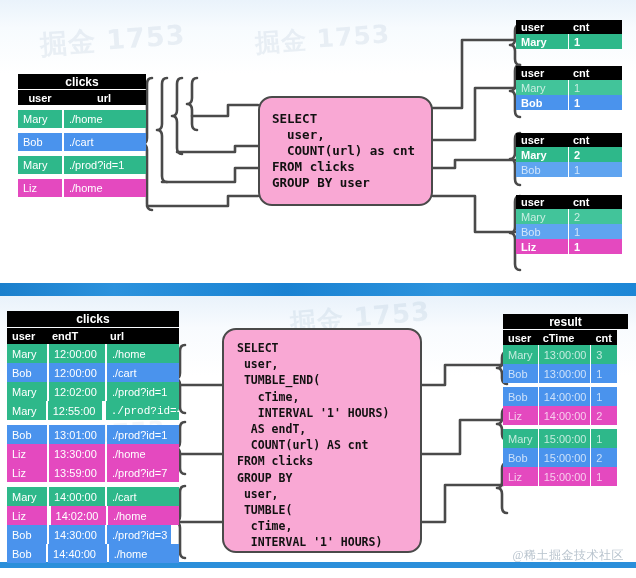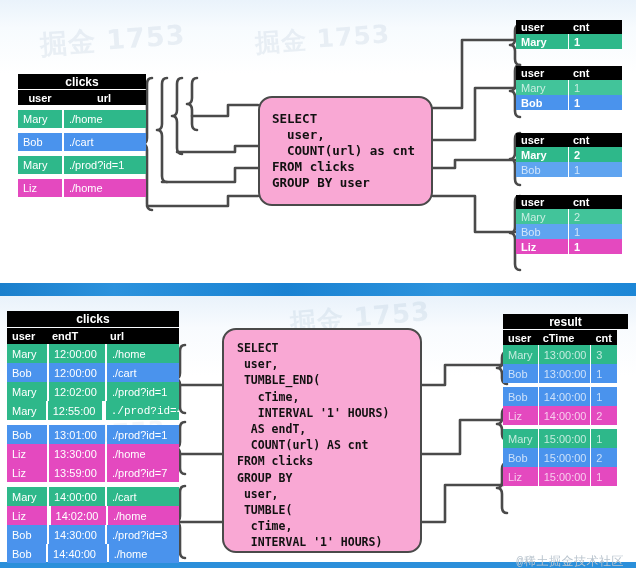--- a/index.html
+++ b/index.html
@@ -25,22 +25,22 @@
 
   
   .wm{position:absolute;color:rgba(140,165,190,.16);font-weight:700;
       font-family:"DejaVu Sans", sans-serif;letter-spacing:1px;
       user-select:none;pointer-events:none;white-space:nowrap;}
   .wm1{left:40px;top:22px;font-size:27px;transform:rotate(-4deg);}
   .wm2{left:255px;top:22px;font-size:25px;transform:rotate(-4deg);}
   .wm3{left:290px;top:300px;font-size:26px;transform:rotate(-5deg);color:rgba(150,175,200,.18);}
   .wm4{left:95px;top:418px;font-size:24px;transform:rotate(-4deg);color:rgba(160,175,195,.13);}
   .wm5{left:330px;top:430px;font-size:23px;transform:rotate(-4deg);color:rgba(160,175,195,.13);}
-  .wm-credit{position:absolute;right:12px;bottom:8px;font-size:12px;
-      color:#b9c4ce;font-family:Liberation Mono, monospace;letter-spacing:.5px;}
+  .wm-credit{position:absolute;right:12px;bottom:14px;font-size:12px;
+      color:#b9c4ce;font-family:Liberation Serif, serif;letter-spacing:.5px;}
 
   
   .tbl{position:absolute;border-collapse:separate;border-spacing:0;}
   .row{display:flex;}
   .cell{font-size:11px;color:#ffffff;display:flex;align-items:center;
         padding-left:5px;box-sizing:border-box;overflow:hidden;white-space:nowrap;}
   .cell.hdr{background:#000;font-weight:700;}
   .cap{background:#000;color:#fff;font-weight:700;font-size:12px;
        display:flex;align-items:center;justify-content:center;}
   .g{background:#2eb88a;}   
@@ -265,21 +265,21 @@
         <div class="cell g" style="width: 72px; height: 19px; margin-left: 2px;">./cart</div>
       </div>
       <div class="row">
         <div class="cell p" style="width: 40px; height: 19px;">Liz</div>
         <div class="cell p" style="width: 56px; height: 19px; margin-left: 4px;">14:02:00</div>
         <div class="cell p" style="width: 72px; height: 19px; margin-left: 2px;">./home</div>
       </div>
       <div class="row">
         <div class="cell b" style="width: 40px; height: 19px;">Bob</div>
         <div class="cell b" style="width: 56px; height: 19px; margin-left: 2px;">14:30:00</div>
-        <div class="cell b" style="width: 72px; height: 19px; margin-left: 2px;">./prod?id=3</div>
+        <div class="cell b" style="width: 64px; height: 19px; margin-left: 2px;">./prod?id=3</div>
       </div>
       <div class="row">
         <div class="cell b" style="width: 40px; height: 19px;">Bob</div>
         <div class="cell b" style="width: 60px; height: 19px; margin-left: 2px;">14:40:00</div>
         <div class="cell b" style="width: 72px; height: 19px; margin-left: 2px;">./home</div>
       </div>
     </div>
 
   <div id="sql-bottom" class="sqlbox">SELECT
  user,

